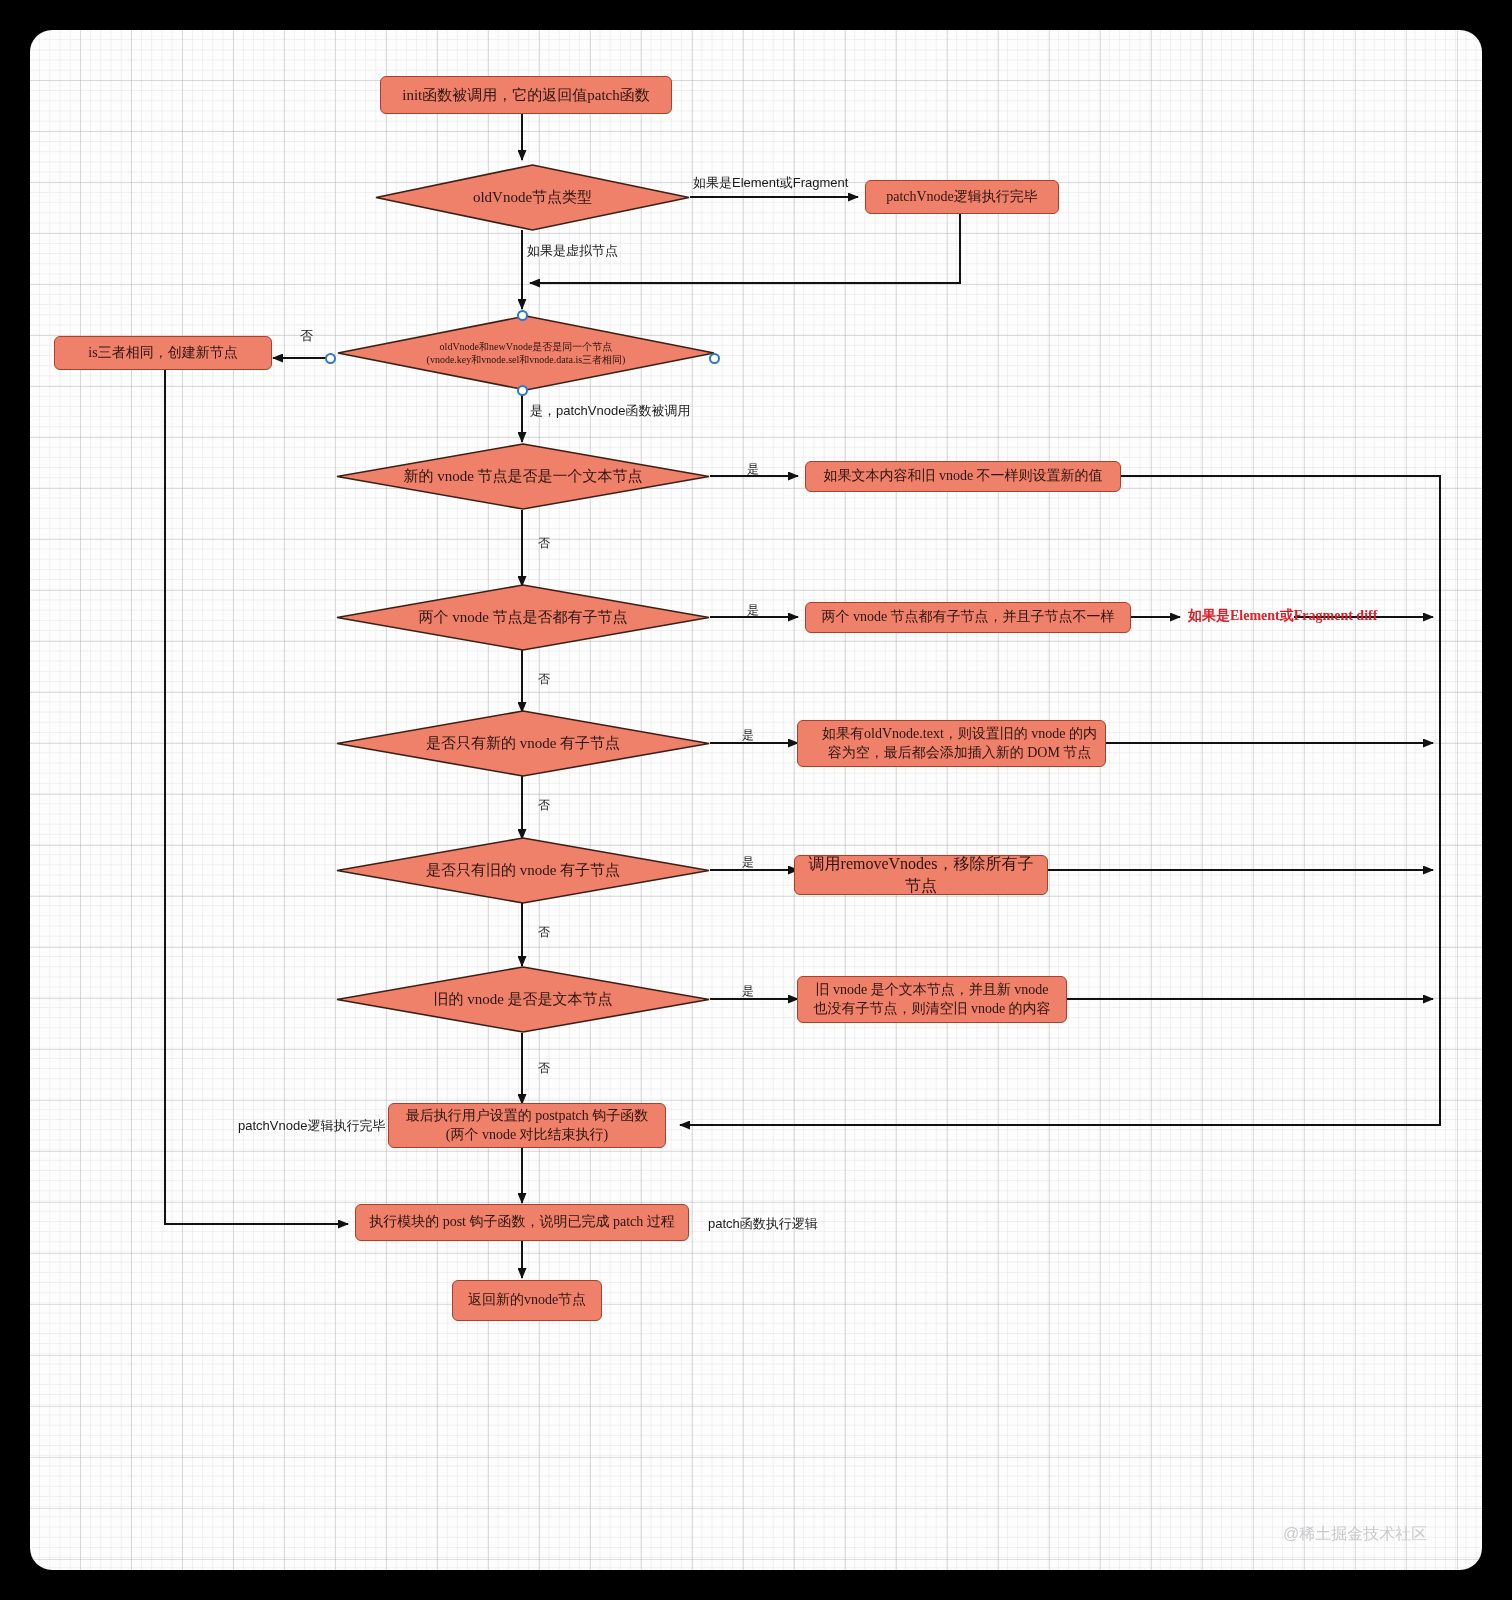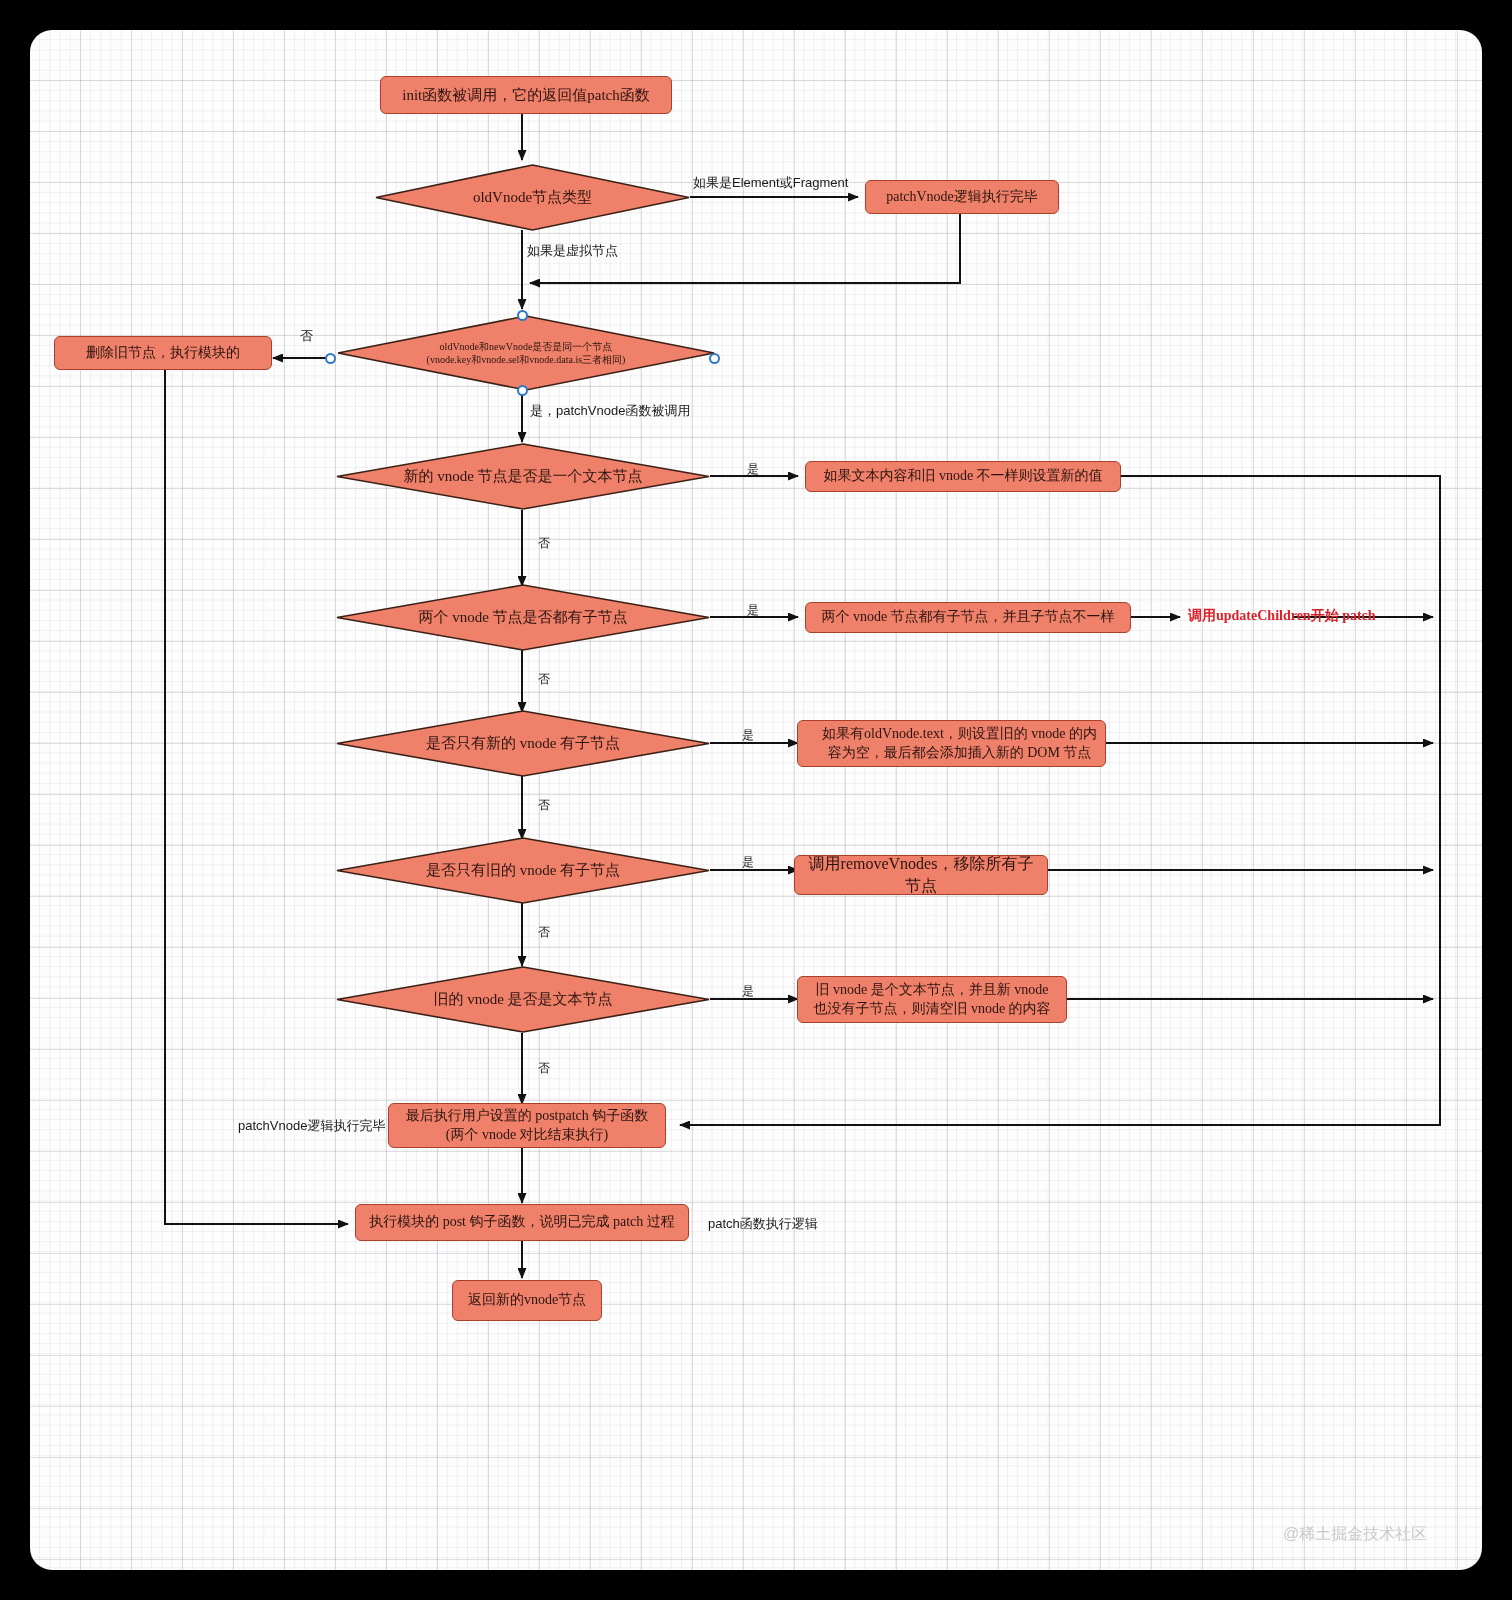--- a/index.html
+++ b/index.html
@@ -118,21 +118,21 @@
       <span>oldVnode和newVnode是否是同一个节点</span><br>
       <span>(vnode.key和vnode.sel和vnode.data.is三者相同)</span>
     </span>
   </div>
   <div class="handle" style="left:517px;top:310px;"></div>
   <div class="handle" style="left:325px;top:353px;"></div>
   <div class="handle" style="left:709px;top:353px;"></div>
   <div class="handle" style="left:517px;top:385px;"></div>
 
   <div class="node box" style="left:54px;top:336px;width:218px;height:34px;font-size:14px;">
-    <span>删除旧节点，执行模块的</span>
+    <span>is三者相同，创建新节点</span>
   </div>
 
   <div class="node diamond" style="left:336px;top:443px;width:374px;height:67px;font-size:15px;">
     <svg viewBox="0 0 374 67" preserveAspectRatio="none">
       <polygon points="187,1 373,33.5 187,66 1,33.5" fill="#ef8069" stroke="#3b2016" stroke-width="1.6"></polygon>
     </svg>
     <span class="dlabel">新的 vnode 节点是否是一个文本节点</span>
   </div>
 
   <div class="node box" style="left:805px;top:461px;width:316px;height:31px;font-size:14px;">
@@ -225,20 +225,20 @@
   <div class="elabel vert" style="left:535px;top:790px;font-size:12px;">否</div>
 
   <div class="elabel vert" style="left:739px;top:847px;font-size:12px;">是</div>
 
   <div class="elabel vert" style="left:535px;top:917px;font-size:12px;">否</div>
 
   <div class="elabel vert" style="left:739px;top:976px;font-size:12px;">是</div>
 
   <div class="elabel vert" style="left:535px;top:1053px;font-size:12px;">否</div>
 
-  <div class="redlabel" style="left:1188px;top:607px;font-size:14px;">调用updateChildren开始 patch</div>
+  <div class="redlabel" style="left:1188px;top:607px;font-size:14px;">如果是Element或Fragment diff</div>
 
   <div class="elabel" style="left:238px;top:1117px;font-size:13px;font-family:'Liberation Sans',sans-serif;">patchVnode逻辑执行完毕</div>
 
   <div class="elabel" style="left:708px;top:1215px;font-size:13px;font-family:'Liberation Sans',sans-serif;">patch函数执行逻辑</div>
 
   <div class="wm" style="left:1283px;top:1524px;font-size:16px;">@稀土掘金技术社区</div>
 </div>
 
 </body></html>

